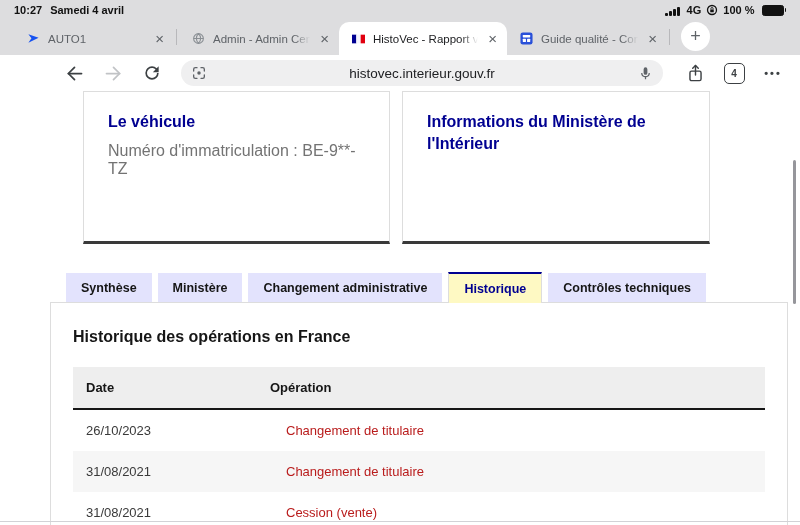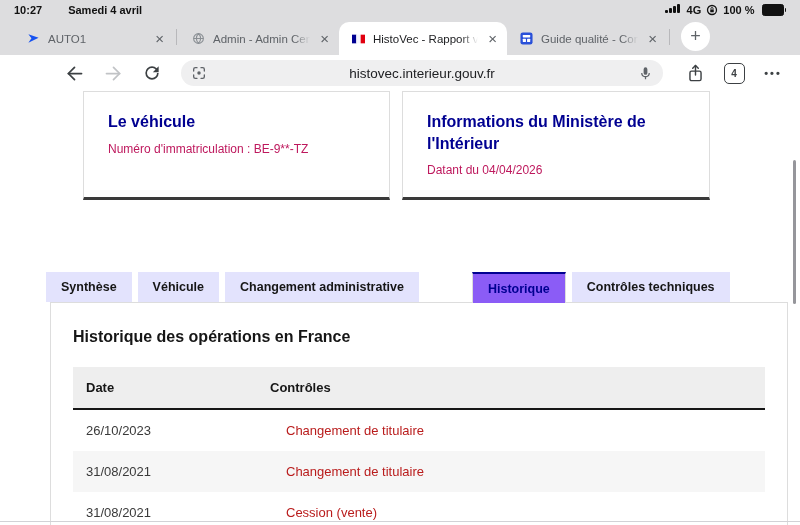--- a/index.html
+++ b/index.html
@@ -3,22 +3,22 @@
 <meta charset="utf-8">
 <style>
   html,body{margin:0;padding:0;background:#fff;}
   .screen{position:relative;width:800px;height:525px;overflow:hidden;background:#fff;
           font-family:"Liberation Sans",sans-serif;-webkit-font-smoothing:antialiased;}
 
   
   .status-bar{position:absolute;top:0;left:0;right:0;height:18px;background:#DDDDDF;
     display:flex;justify-content:space-between;align-items:center;padding:2px 14px 0;box-sizing:border-box;
     font-size:11px;font-weight:700;color:#111;}
-  .status-left{display:flex;gap:26px;align-items:flex-end;}
-  .status-right{display:flex;gap:5px;align-items:flex-start;}
+  .status-left{display:flex;gap:8px;align-items:flex-end;}
+  .status-right{display:flex;gap:5px;align-items:flex-end;}
   .sig{display:flex;align-items:flex-end;gap:1.5px;height:9px;margin-right:2px;}
   .sig i{display:block;width:2.5px;background:#111;border-radius:1px;}
   .battery{display:flex;align-items:center;gap:1px;margin-left:2px;}
   .battery .body{width:20px;height:9.5px;background:#111;border-radius:2.5px;border:1px solid #111;}
   .battery .tip{width:1.5px;height:4px;background:#111;border-radius:0 1px 1px 0;}
 
   
   .tab-strip{position:absolute;top:18px;left:0;right:0;height:37px;background:#DDDDDF;
     display:flex;align-items:flex-end;padding-left:14px;box-sizing:border-box;}
   .ctab{height:33px;display:flex;align-items:center;gap:8px;padding:0 10px 0 12px;
@@ -43,33 +43,33 @@
   .omnibox .url{position:absolute;left:40px;right:40px;text-align:center;font-size:13.5px;color:#202124;
     white-space:nowrap;overflow:hidden;}
   .omnibox .mic{margin-left:auto;display:flex;}
   .right-btn{width:26px;height:26px;margin-left:13px;display:flex;align-items:center;justify-content:center;flex:none;}
   .tab-count{width:19px;height:19px;border:1.6px solid #3C4043;border-radius:5px;display:flex;
     align-items:center;justify-content:center;font-size:10px;font-weight:700;color:#3C4043;}
   .dots{font-size:11px;letter-spacing:2px;color:#3C4043;font-weight:700;}
 
   
   .page{position:absolute;top:91px;left:0;right:0;bottom:0;background:#fff;overflow:hidden;}
-  .card{position:absolute;top:0;height:109px;background:#fff;border:1px solid #DDDDDD;
+  .card{position:absolute;top:0;height:153px;background:#fff;border:1px solid #DDDDDD;
     border-bottom:3px solid #3A3A3A;box-sizing:border-box;padding:19px 24px;}
   .card.c1{left:83px;width:307px;}
   .card.c2{left:402px;width:308px;}
   .card h3{margin:0 0 9px;font-size:16px;font-weight:700;color:#000091;line-height:1.35;}
-  .card p{margin:0;font-size:12px;color:#be185d;}
-
-  .site-tabs{position:absolute;top:181px;left:34px;width:740px;height:31px;display:flex;gap:6px;
-    padding-left:12px;box-sizing:border-box;align-items:flex-start;overflow:hidden;}
+  .card p{margin:0;font-size:16px;color:#737373;}
+
+  .site-tabs{position:absolute;top:181px;left:54px;width:740px;height:31px;display:flex;gap:6px;
+    padding-left:12px;box-sizing:border-box;align-items:center;overflow:hidden;}
   .stab{height:30px;background:#E3E3FD;color:#161616;font-weight:700;font-size:12.5px;
     display:flex;align-items:center;padding:0 15px;white-space:nowrap;flex:none;}
-  .stab.active{background:#8b5cf6;color:#000091;border:1px solid #DDDDDD;border-bottom:none;
-    border-top:2px solid #000091;height:31px;position:relative;z-index:2;box-sizing:border-box;margin-left:47px;}
+  .stab.active{background:#fef9c3;color:#000091;border:1px solid #DDDDDD;border-bottom:none;
+    border-top:2px solid #000091;height:31px;position:relative;z-index:2;box-sizing:border-box;}
 
   .panel{position:absolute;top:211px;left:50px;width:738px;height:330px;background:#fff;
     border:1px solid #DDDDDD;box-sizing:border-box;padding:25px 22px 0;}
   .panel h2{margin:0 0 21px;font-size:16px;font-weight:700;color:#161616;}
   table.ops{width:100%;border-collapse:collapse;font-size:13px;}
   table.ops th{text-align:left;padding:13px;font-weight:700;color:#161616;background:#EEEEEE;
     border-bottom:2px solid #161616;}
   table.ops th.col-date{width:158px;}
   table.ops td{padding:13px;color:#3A3A3A;}
   table.ops tbody tr:nth-child(2){background:#F6F6F6;}
@@ -210,39 +210,38 @@
   </div>
 
   <div class="page">
 
     <div class="card c1">
       <h3>Le véhicule</h3>
       <p>Numéro d'immatriculation : BE-9**-TZ</p>
     </div>
     <div class="card c2">
       <h3>Informations du Ministère de l'Intérieur</h3>
-      <p>Datant du 04/04/2026</p>
     </div>
 
     <div class="site-tabs">
       <div class="stab">Synthèse</div>
-      <div class="stab">Véhicule</div>
+      <div class="stab">Ministère</div>
       <div class="stab">Changement administrative</div>
       <div class="stab active">Historique</div>
       <div class="stab">Contrôles techniques</div>
 
     </div>
 
     <div class="panel">
       <h2>Historique des opérations en France</h2>
       <table class="ops">
         <thead>
           <tr>
             <th class="col-date">Date</th>
-            <th>Contrôles</th>
+            <th>Opération</th>
           </tr>
         </thead>
         <tbody>
           <tr>
             <td>26/10/2023</td>
             <td><a class="op-link" href="#">Changement de titulaire</a></td>
           </tr>
           <tr>
             <td>31/08/2021</td>
             <td><a class="op-link" href="#">Changement de titulaire</a></td>

